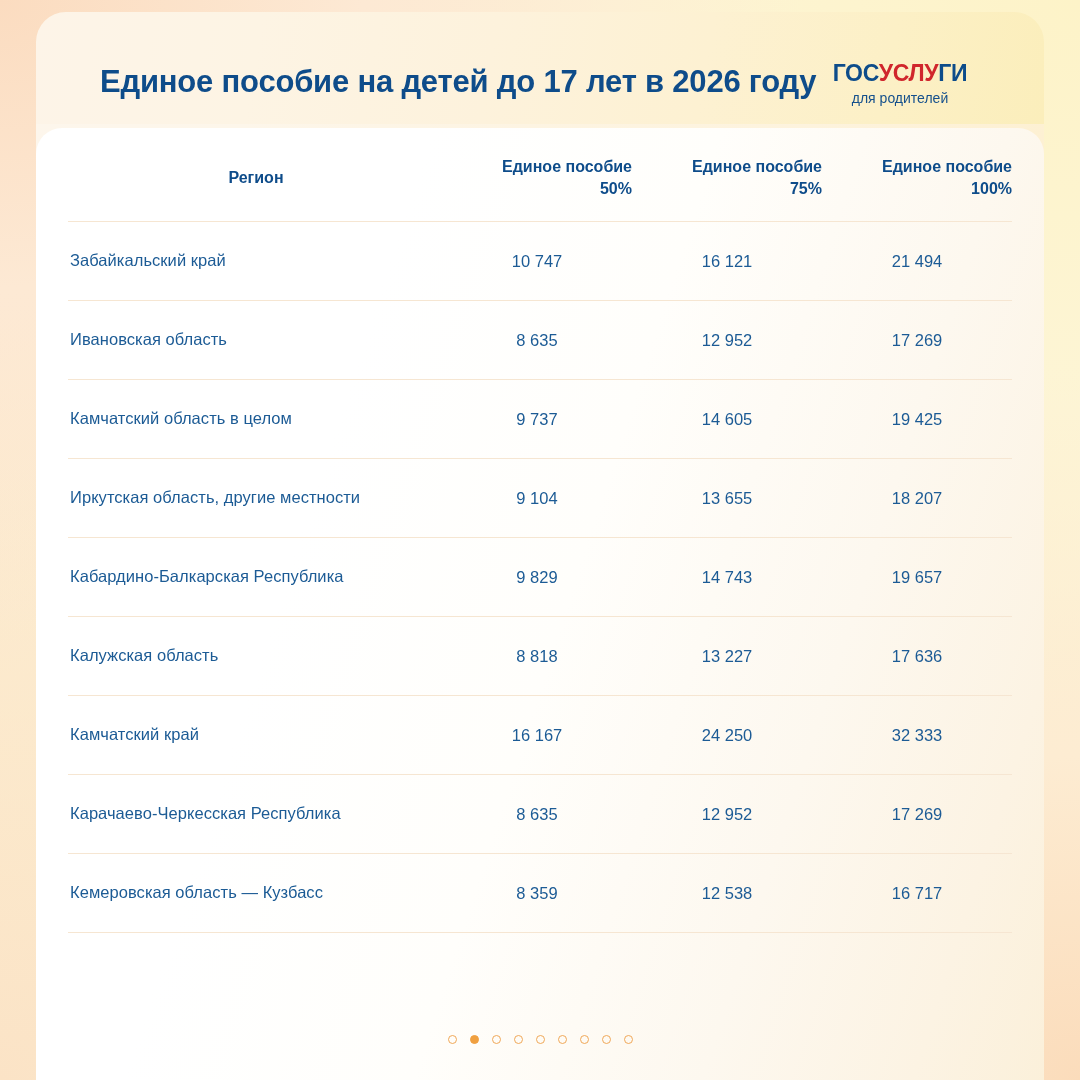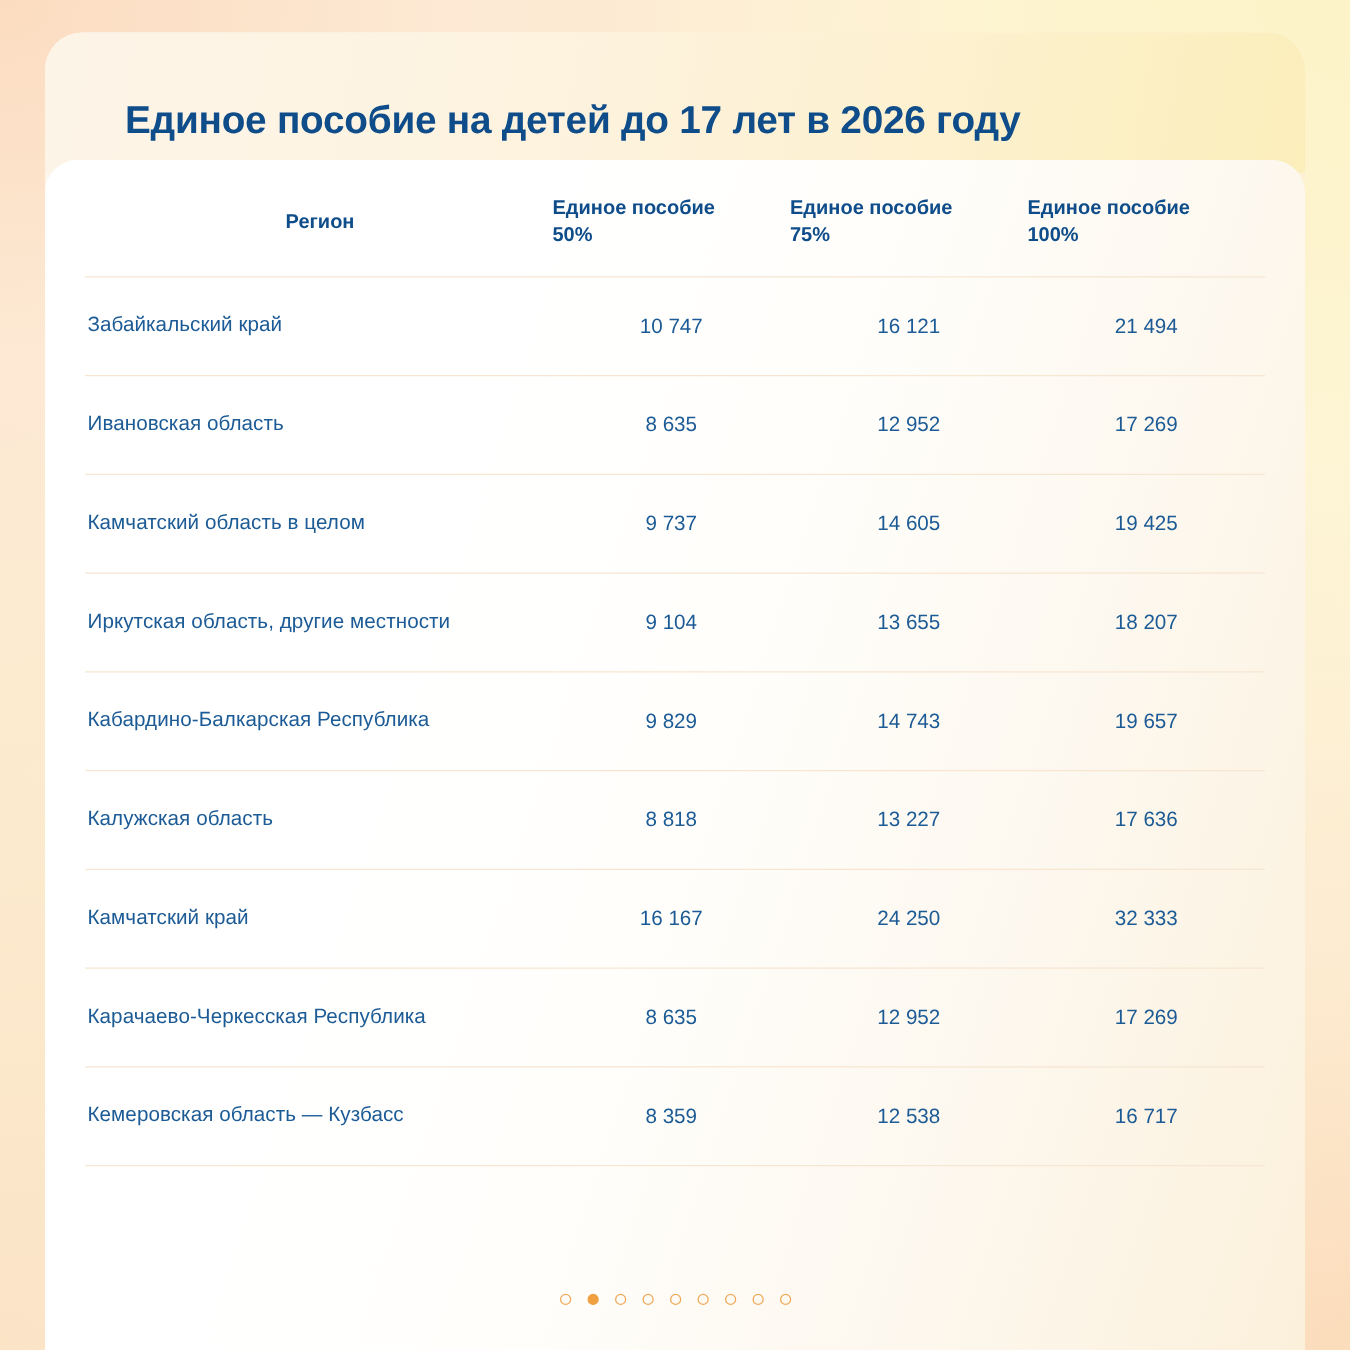--- a/index.html
+++ b/index.html
@@ -44,21 +44,21 @@
         #fdf3dd 62%,
         #fdf0d2 82%,
         #fcecc6 100%);
     overflow: hidden;
   }
 
   
   #header {
     position: absolute;
     left: 36px;
-    top: 26px;
+    top: 12px;
     width: 1008px;
     height: 112px;
     border-radius: 30px 30px 0 0;
     background:
       linear-gradient(100deg,
         #fdf4e8 0%,
         #fdf4e4 22%,
         #fdf2dc 45%,
         #fdf1d2 66%,
         #fcf0c6 84%,
@@ -137,21 +137,21 @@
     font-weight: 700;
     color: #0e4c8a;
     line-height: 1.35;
     vertical-align: middle;
   }
   th.h-region {
     text-align: center;
     padding-left: 2px;
     font-size: 16px;
   }
-  th.h-val { text-align: left; }
+  th.h-val { text-align: right; }
 
   tbody td {
     border-top: 1.6px solid #f6e6d2;
     font-size: 16.5px;
     color: #1c5b95;
     vertical-align: middle;
     padding: 0;
     height: 50px;
   }
   td.t-region {
@@ -194,20 +194,24 @@
 </head>
 <body>
 
 <div id="bg-canvas"></div>
 
 <div id="sheet"></div>
 
 <div id="header">
   <div id="page-title">Единое пособие на детей до 17 лет в 2026 году</div>
 
+  <div id="brand-logo">
+    <div id="brand-wordmark"><span class="brand-seg-1">ГОС</span><span class="brand-seg-2">УСЛУ</span><span class="brand-seg-3">ГИ</span></div>
+    <div id="brand-tagline">для родителей</div>
+  </div>
 </div>
 
 <div id="table-card">
   <table>
     <colgroup>
       <col class="c-region">
       <col class="c-val">
       <col class="c-val">
       <col class="c-val">
     </colgroup>

